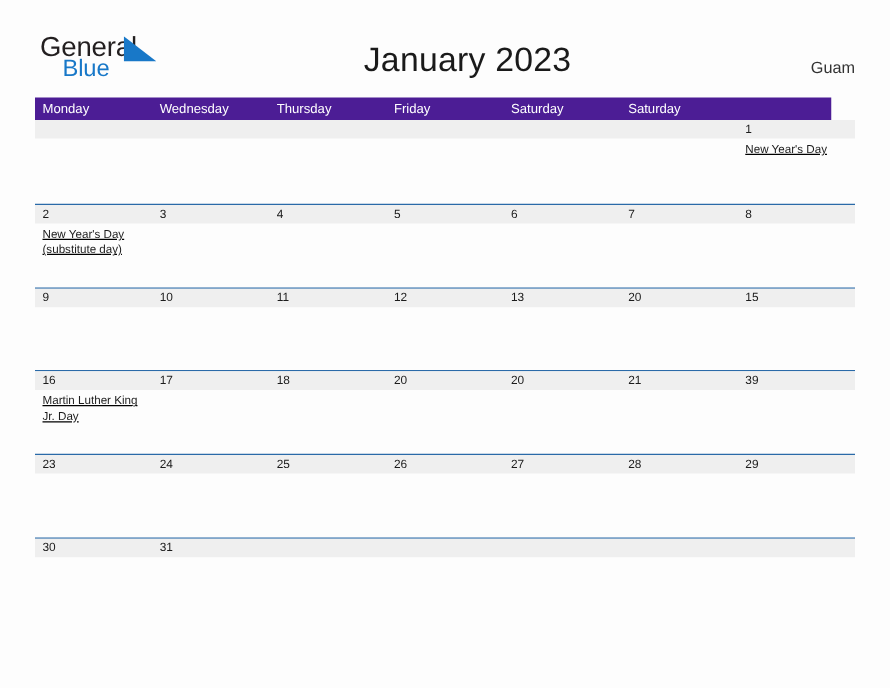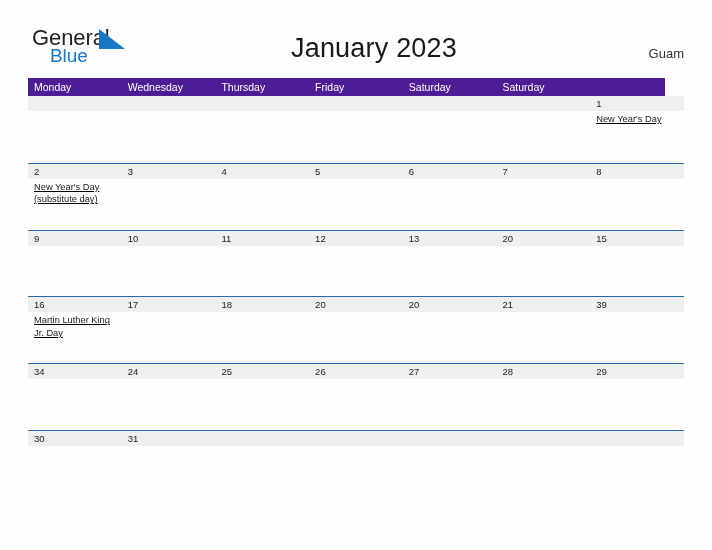--- a/index.html
+++ b/index.html
@@ -277,21 +277,21 @@
         <div class="ev-cell"></div>
         <div class="ev-cell"></div>
         <div class="ev-cell"></div>
         <div class="ev-cell"></div>
         <div class="ev-cell"></div>
       </div>
     </div>
 
     <div class="week-row">
       <div class="numband">
-        <div class="num-cell">34</div>
+        <div class="num-cell">23</div>
         <div class="num-cell">24</div>
         <div class="num-cell">25</div>
         <div class="num-cell">26</div>
         <div class="num-cell">27</div>
         <div class="num-cell">28</div>
         <div class="num-cell">29</div>
       </div>
       <div class="eventband">
         <div class="ev-cell"></div>
         <div class="ev-cell"></div>

